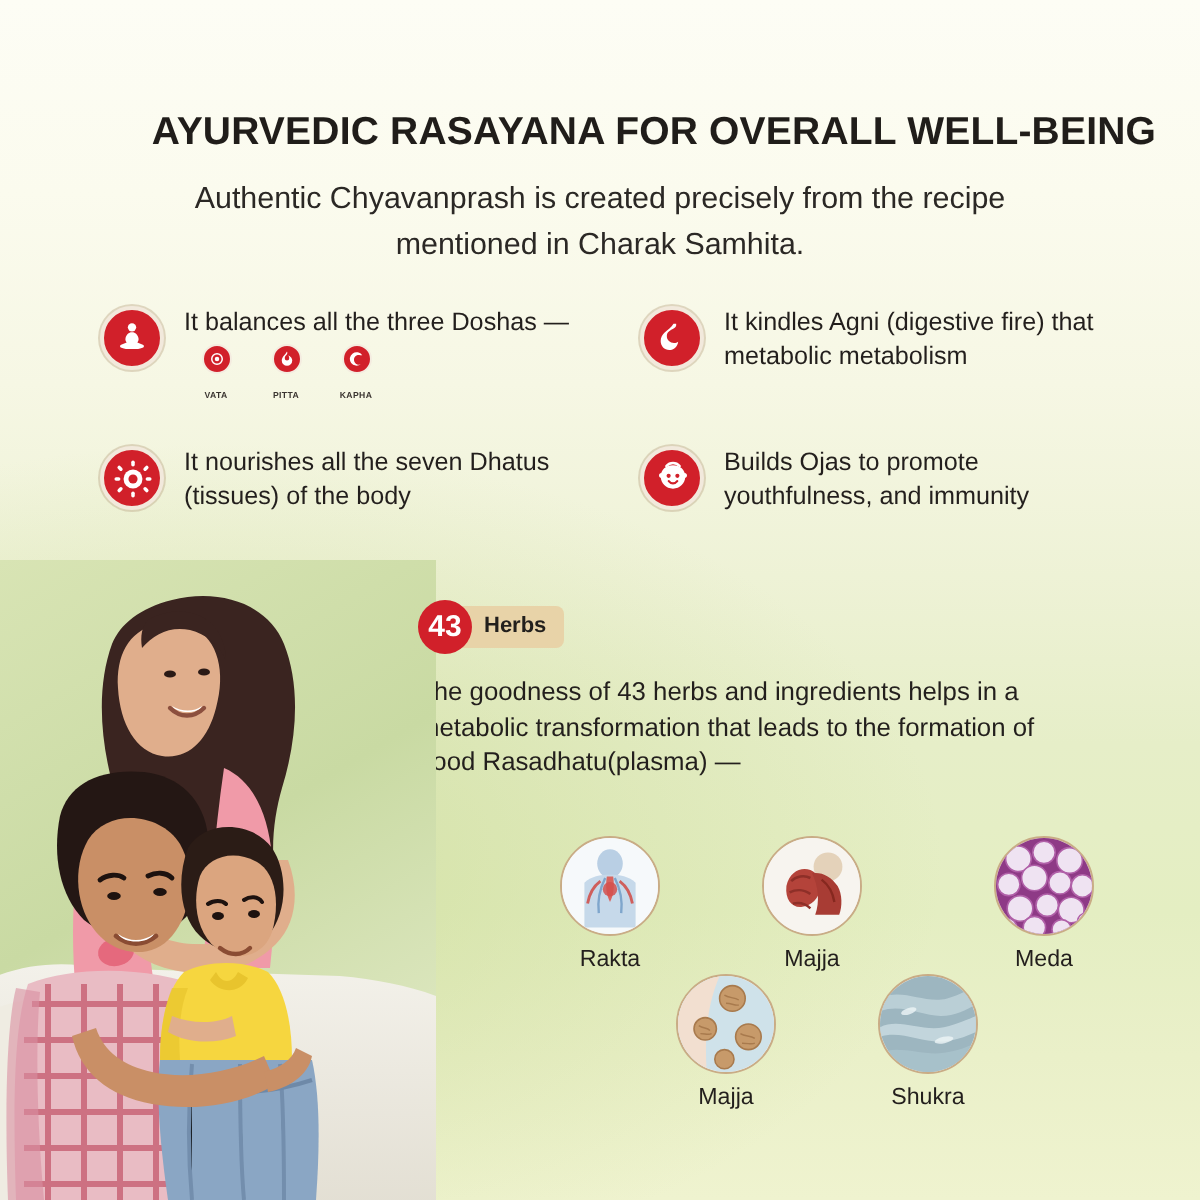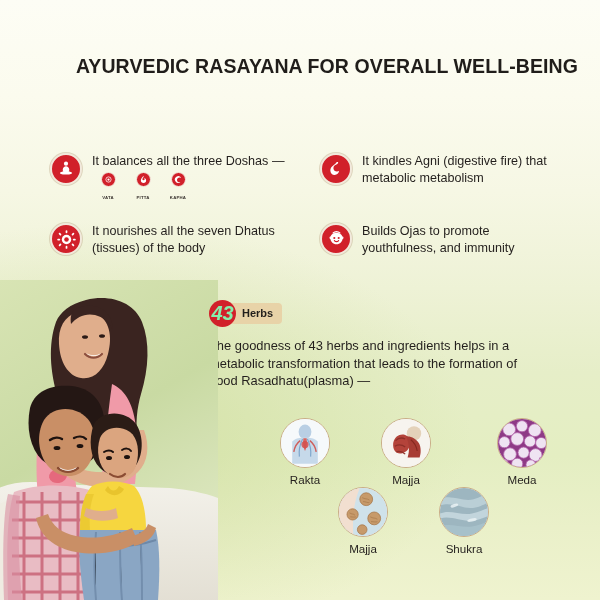--- a/index.html
+++ b/index.html
@@ -141,24 +141,24 @@
     font-size: 11px;
     font-weight: bold;
     color: #221f1c;
   }
   .herbs-num {
     position: relative;
     z-index: 2;
     width: 27px; height: 27px;
     border-radius: 50%;
     background: #d1202a;
-    color: #86efac;
-    font-size: 20px;
+    color: #ffffff;
+    font-size: 15px;
     font-weight: bold;
-    display: flex; align-items: center; justify-content: center; font-style: italic;
+    display: flex; align-items: center; justify-content: center;
   }
 
   .herbs-desc {
     position: absolute;
     top: 337px;
     left: 209px;
     width: 340px;
     font-size: 12.9px;
     line-height: 17.5px;
     color: #231f1d;
@@ -192,20 +192,21 @@
     height: 320px;
   }
   .photo svg { display: block; }
 </style>
 </head>
 <body>
 
 <div id="poster">
 
   <div class="headline">AYURVEDIC RASAYANA FOR OVERALL WELL-BEING</div>
+  <div class="subhead">Authentic Chyavanprash is created precisely from the recipe mentioned in Charak Samhita.</div>
 
   <div class="benefits">
 
     <div class="brow">
 
       <div class="bcell">
         <div class="bicon">
           <svg width="20" height="20" viewBox="0 0 24 24">
             <circle cx="12" cy="5.6" r="2.5" fill="#fff"></circle>
             <path d="M12 8.6c-2.1 0-3.5 1.6-3.9 3.6-.2 1 .1 1.9.7 2.5l-3.3 1.3c-.8.3-.9 1.3-.2 1.7.9.5 2.5.9 4.3.9h4.8c1.8 0 3.4-.4 4.3-.9.7-.4.6-1.4-.2-1.7l-3.3-1.3c.6-.6.9-1.5.7-2.5-.4-2-1.8-3.6-3.9-3.6z" fill="#fff"></path>

